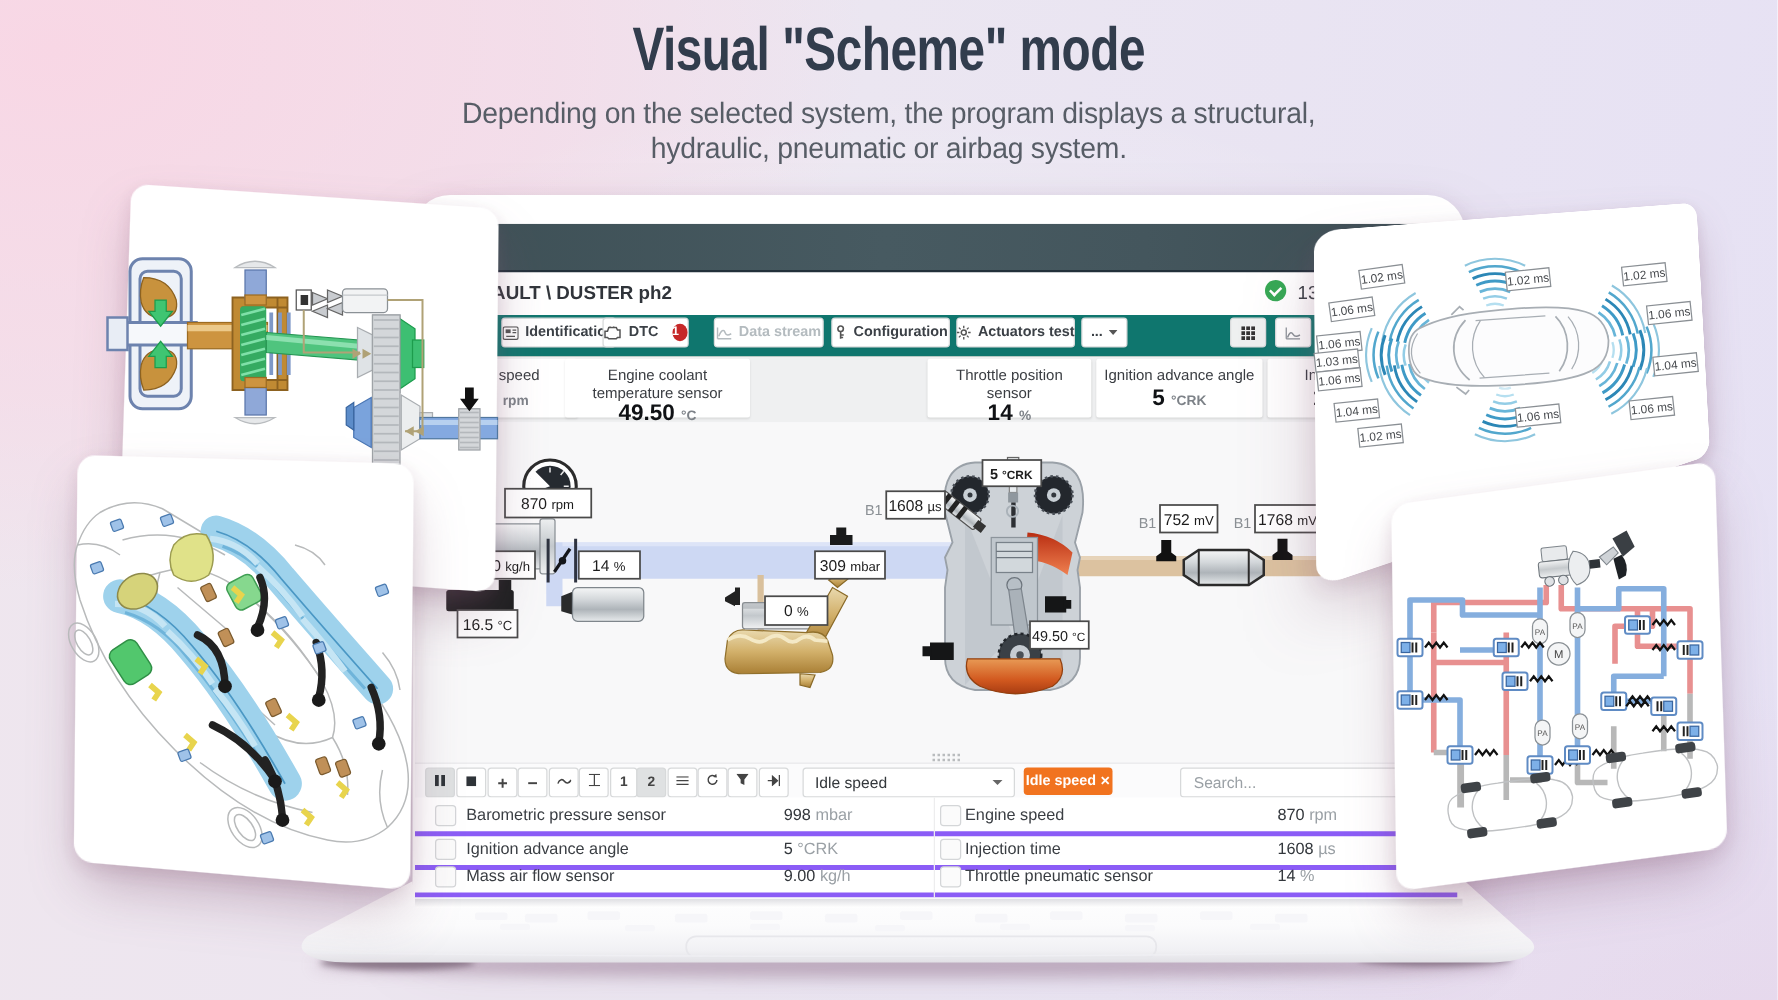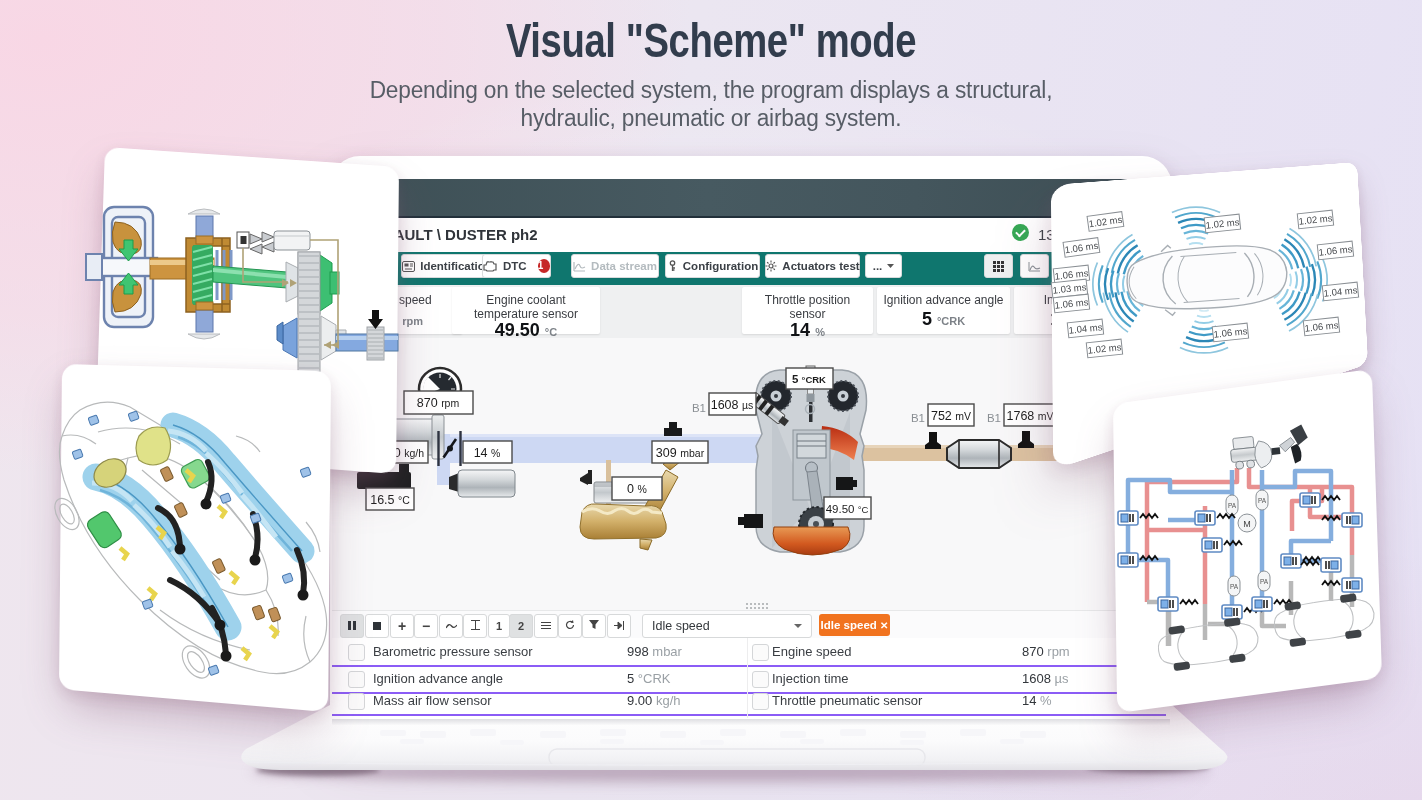--- a/index.html
+++ b/index.html
@@ -47,21 +47,21 @@
   font-size:11px;font-weight:700;color:#444;line-height:22px;text-align:center}
 .cbtn.on{background:#dfe1e2}
 .seldd{position:absolute;left:310px;top:3px;width:168px;height:22px;background:#fff;border:1px solid #d7d9da;border-radius:3px;
   font-size:12.5px;color:#34383c;line-height:22px;text-indent:9px}
 .seldd:after{content:"";position:absolute;right:9px;top:9px;border:4px solid transparent;border-top-color:#666}
 .tagor{position:absolute;left:487px;top:3px;width:71px;height:22px;background:#f1731f;border-radius:3px;
   font-size:11.5px;font-weight:700;color:#fff;line-height:22px;text-align:center;white-space:nowrap}
 .srch{position:absolute;left:612px;top:3px;width:216px;height:22px;background:#fff;border:1px solid #d7d9da;border-radius:3px;
   font-size:12.5px;color:#9aa0a5;line-height:22px;text-indent:10px}
 .tbl{position:absolute;left:0;top:459px;width:100%;height:81px;background:#fff}
-.trow{position:absolute;left:0;width:100%;height:27px;border-bottom:2px solid #8b5cf6;font-size:13px;color:#3a3e43}
+.trow{position:absolute;left:0;width:100%;height:27px;border-bottom:4px solid #8b5cf6;font-size:13px;color:#3a3e43}
 .cb{position:absolute;top:6px;width:15px;height:15px;border:1px solid #d4d6d8;border-radius:3px;background:#fbfbfb}
 .tname{position:absolute;top:6px}
 .tval{position:absolute;top:6px;color:#33373c}
 .tval span{color:#9aa0a5}
 .colsep{position:absolute;left:415px;top:0;width:1px;height:81px;background:#ededee}
 
 .fcard{position:absolute;left:0;top:0;transform-origin:0 0;background:#fff;border-radius:15px;
   box-shadow:0 22px 45px -8px rgba(130,85,115,.40), 0 5px 14px rgba(130,85,115,.16)}
 #c1{width:300px;height:320px;transform:matrix3d(0.973557,0.063970,0,-0.000016,-0.038168,0.920208,0,-0.000073,0,0,1,0,105,147,0,1)}
 #c2{width:270px;height:330px;transform:matrix3d(0.938818,-0.038498,0,-0.000174,-0.009184,0.983757,0,-0.000002,0,0,1,0,62,364,0,1)}
@@ -363,20 +363,21 @@
           </svg></div>
     <div class="cbtn" style="left:250px"><svg width="10" height="10">
             <path d="M0 0h10L6.5 4.5V9L3.5 7.5v-3z" fill="#444"></path>
           </svg></div>
     <div class="cbtn" style="left:275px"><svg width="10" height="9">
             <path d="M0 4.5h6M4 1l4 3.5L4 8z" fill="#444" stroke="#444"></path>
             <path d="M9.5 0v9" stroke="#444"></path>
           </svg></div>
     <div class="seldd">Idle speed</div>
     <div class="tagor">Idle speed <span style="font-size:10px">✕</span></div>
+    <div class="srch">Search...</div>
   </div>
   <div class="tbl">
     <div class="trow" style="top:0">
       <div class="cb" style="left:16px"></div>
           <div class="tname" style="left:41px">Barometric pressure sensor</div>
       <div class="tval" style="left:295px">998 <span>mbar</span></div>
       <div class="cb" style="left:420px"></div>
           <div class="tname" style="left:440px">Engine speed</div>
       <div class="tval" style="left:690px">870 <span>rpm</span></div>
     </div>

